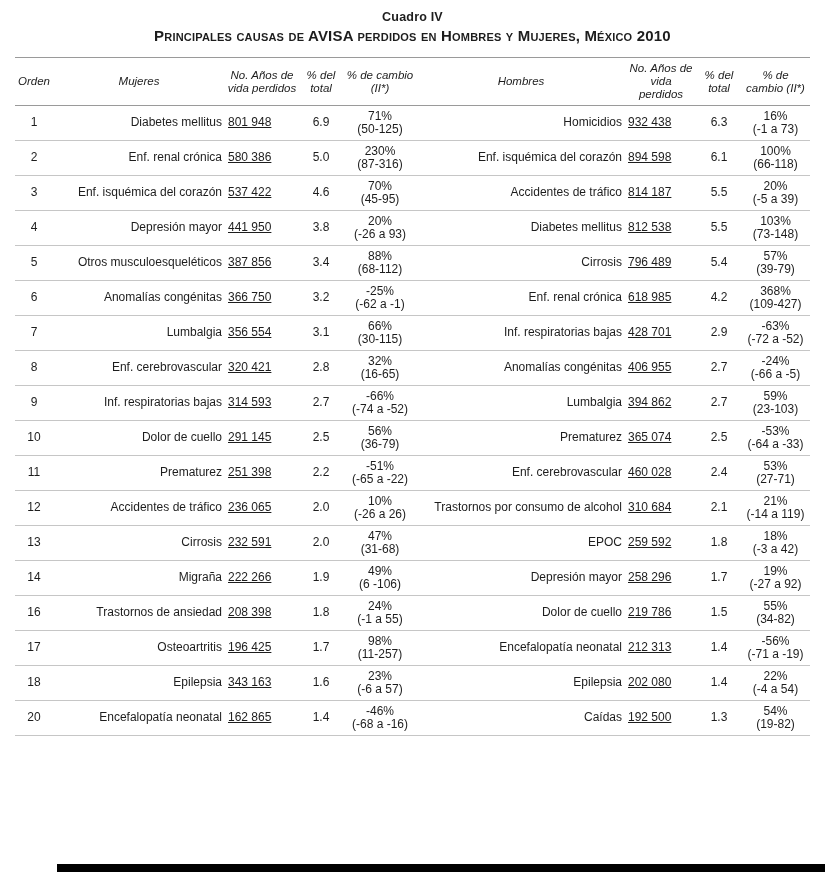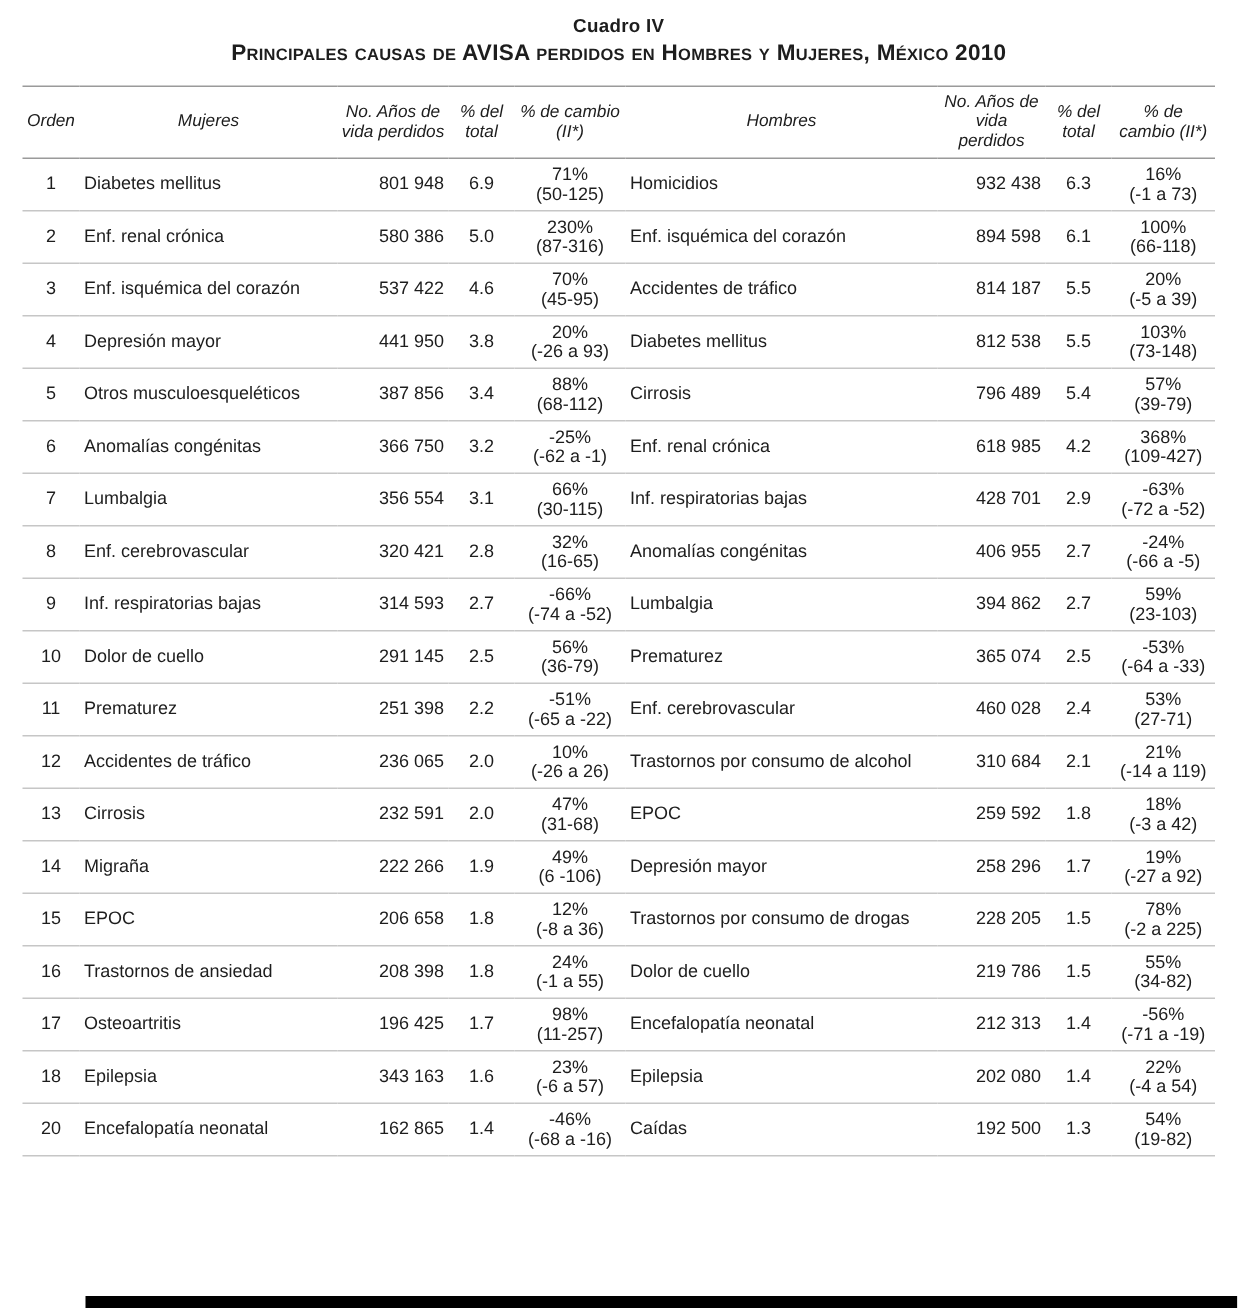--- a/index.html
+++ b/index.html
@@ -54,22 +54,22 @@
   table.avisa tbody td {
     font-size: 12px;
     line-height: 13.5px;
     vertical-align: middle;
     height: 35px;
     padding: 3px 3px;
     border-bottom: 1px solid #c6c6c6;
     box-sizing: border-box;
   }
   td.c-orden { text-align: center; }
-  td.c-causa { text-align: left; padding-left: 6px; }
-  td.c-num   { text-align: right; padding-right: 12px; }
+  td.c-causa { text-align: right; padding-left: 6px; }
+  td.c-num   { padding-right: 12px; text-decoration: underline; }
   td.c-pct   { text-align: center; }
   td.c-cambio { text-align: center; font-size: 11.5px; line-height: 13px; }
   .footnotes {
     margin-top: 7px;
     font-size: 11px;
     line-height: 16px;
   }
   .bottom-bar {
     position: absolute;
     left: 57px;
@@ -345,37 +345,20 @@
       </td>
       <td class="c-causa">Depresión mayor</td>
       <td class="c-num">258 296</td>
       <td class="c-pct">1.7</td>
       <td class="c-cambio">
         <div>19%</div>
         <div>(-27 a 92)</div>
       </td>
     </tr>
         <tr>
-      <td class="c-orden">15</td>
-      <td class="c-causa">EPOC</td>
-      <td class="c-num">206 658</td>
-      <td class="c-pct">1.8</td>
-      <td class="c-cambio">
-        <div>12%</div>
-        <div>(-8 a 36)</div>
-      </td>
-      <td class="c-causa">Trastornos por consumo de drogas</td>
-      <td class="c-num">228 205</td>
-      <td class="c-pct">1.5</td>
-      <td class="c-cambio">
-        <div>78%</div>
-        <div>(-2 a 225)</div>
-      </td>
-    </tr>
-        <tr>
       <td class="c-orden">16</td>
       <td class="c-causa">Trastornos de ansiedad</td>
       <td class="c-num">208 398</td>
       <td class="c-pct">1.8</td>
       <td class="c-cambio">
         <div>24%</div>
         <div>(-1 a 55)</div>
       </td>
       <td class="c-causa">Dolor de cuello</td>
       <td class="c-num">219 786</td>

